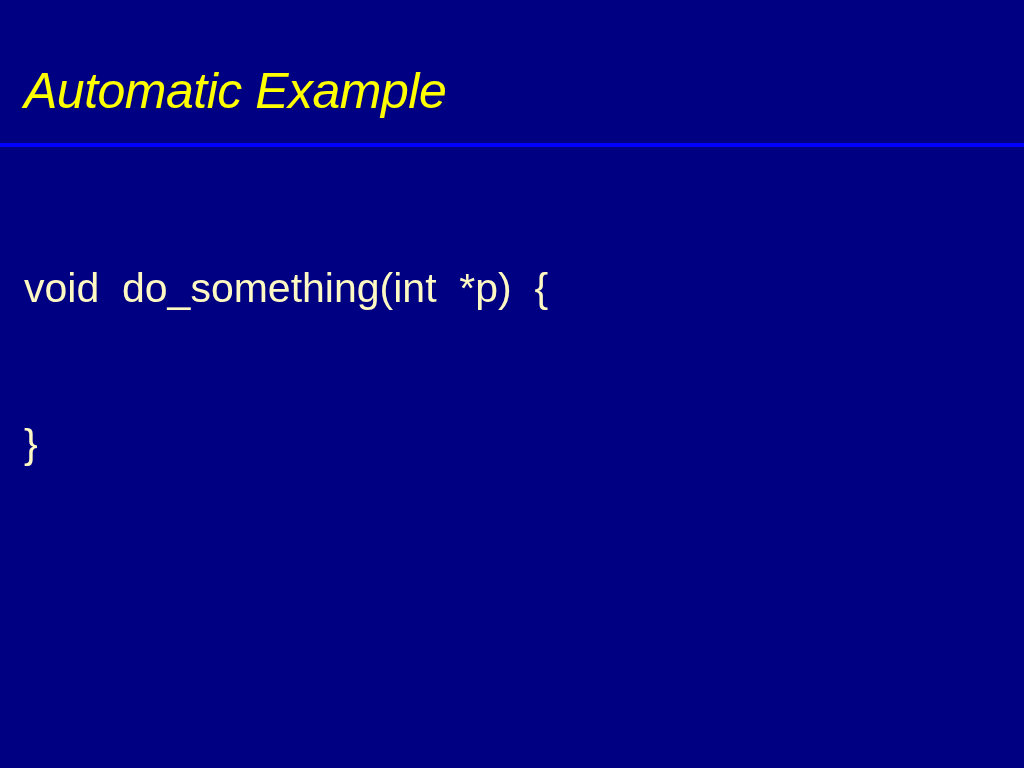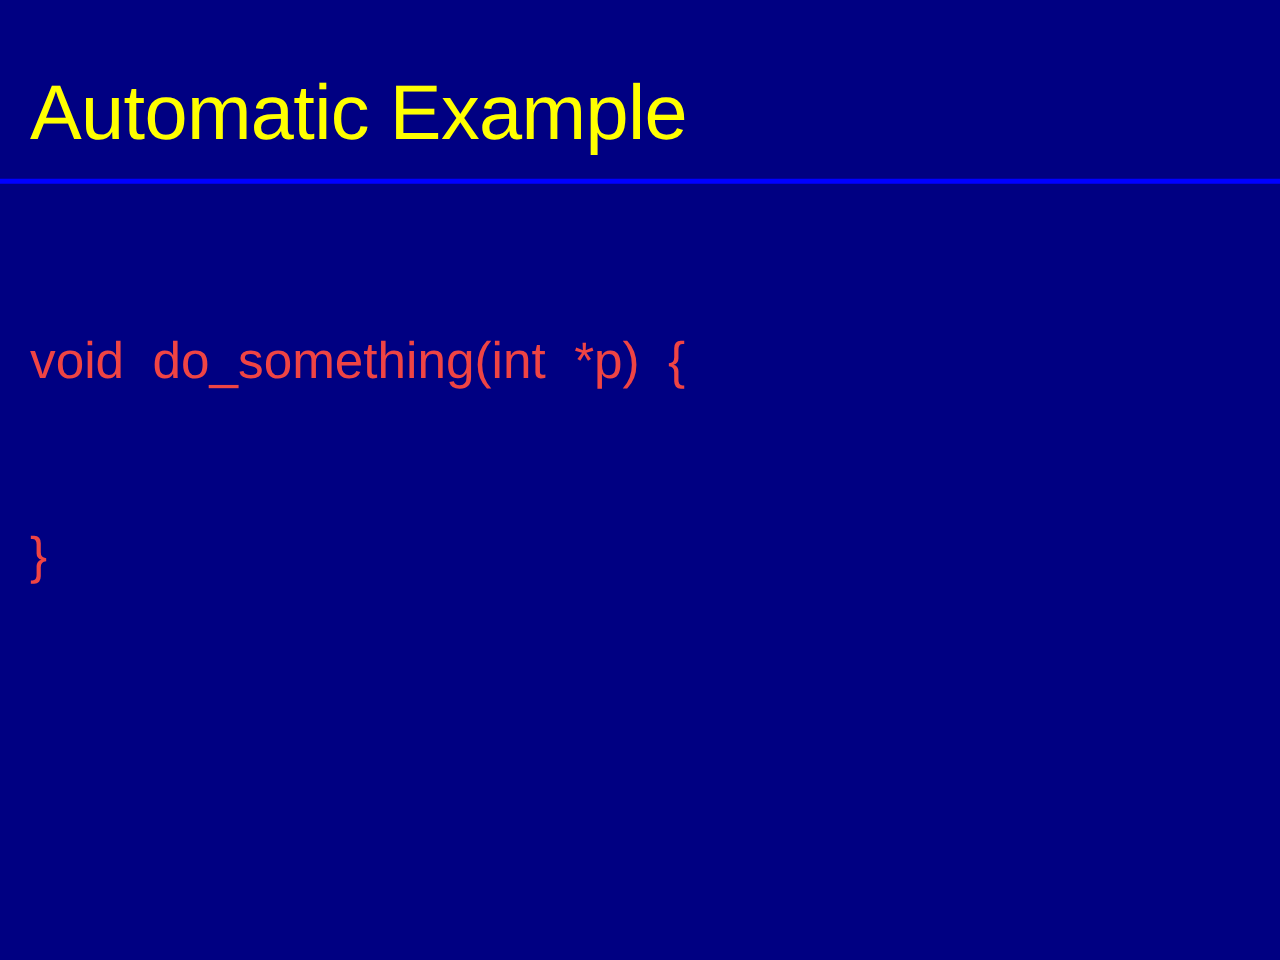--- a/index.html
+++ b/index.html
@@ -19,27 +19,28 @@
     width: 1024px;
     height: 768px;
     background: #000082;
     box-sizing: border-box;
   }
 
   #slide-title {
     position: absolute;
     left: 24px;
     top: 54px;
-    font-size: 62px;
+    font-size: 50px;
     line-height: 74px;
     color: #ffff00;
     font-weight: normal;
     letter-spacing: -0.5px;
     white-space: pre;
     margin: 0;
+    font-style: italic;
   }
 
   #title-rule {
     position: absolute;
     left: 0;
     top: 143px;
     width: 1024px;
     height: 4px;
     background: #0000ff;
   }
@@ -53,21 +54,21 @@
     font-size: 41px;
     line-height: 52px;
     white-space: pre;
     font-weight: normal;
   }
 
   .code-line {
     display: block;
     height: 52px;
     white-space: pre;
-    color: #ef4444;
+    color: #fef9c3;
   }
 
   .code-line.blank {
     color: transparent;
   }
 </style>
 </head>
 <body>
 
 <div id="slide">

